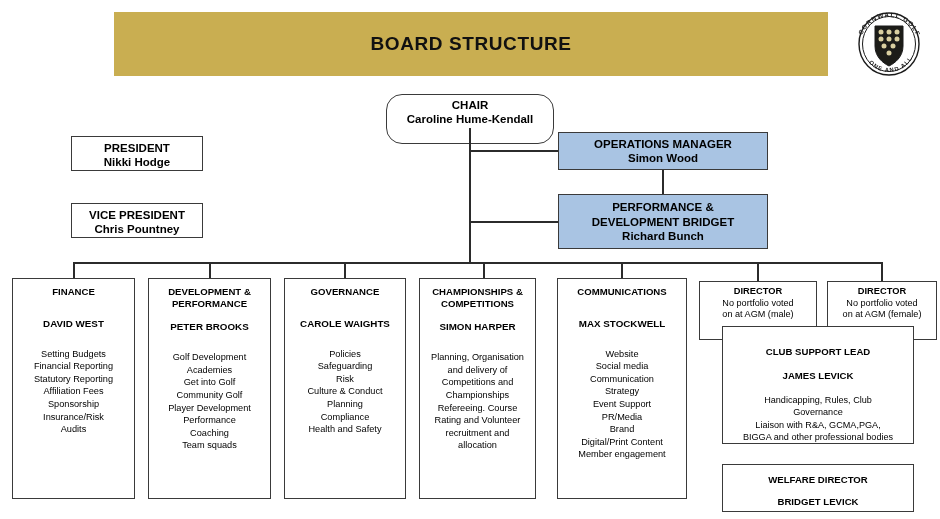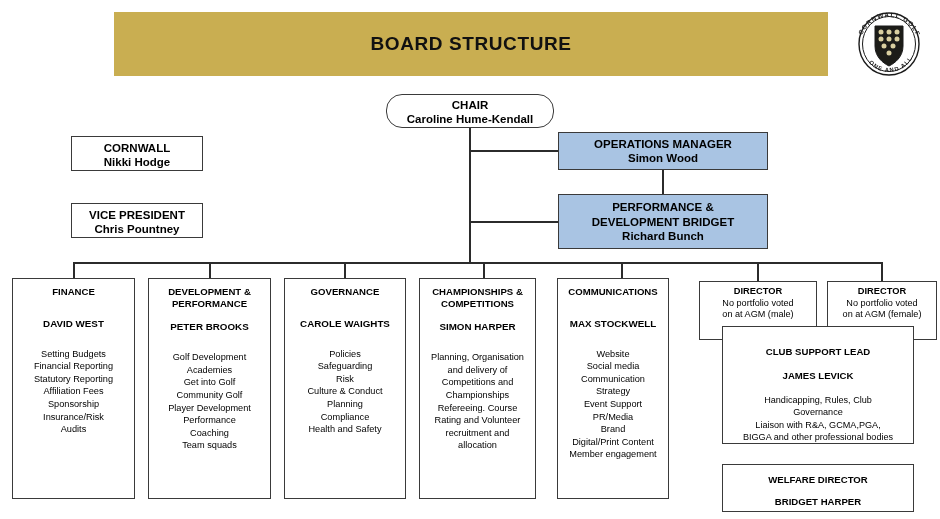--- a/index.html
+++ b/index.html
@@ -34,21 +34,21 @@
     background:#fff;
     box-sizing:border-box;
     text-align:center;
     overflow:hidden;
   }
   .box .ttl{font-weight:bold;}
   .box .nm{font-weight:bold;}
   .box .dut{font-weight:normal;}
 
   
-  .chair{left:386px;top:94px;width:168px;height:34px;padding-top:3px;border-radius:16px;}
+  .chair{left:386px;top:94px;width:168px;height:50px;padding-top:3px;border-radius:16px;}
   .chair .ttl{font-size:11.5px;line-height:14px;}
   .chair .nm{font-size:11.5px;line-height:14px;}
 
   .opsmgr{left:558px;top:132px;width:210px;height:38px;
           background:#A9C4E3;padding-top:4px;}
   .opsmgr .ttl{font-size:11.5px;line-height:14px;}
   .opsmgr .nm{font-size:11.5px;line-height:14px;}
 
   .perfmgr{left:558px;top:194px;width:210px;height:55px;
            background:#A9C4E3;padding-top:5px;}
@@ -68,21 +68,21 @@
   .dept .ttl{font-size:9.6px;line-height:11.6px;font-weight:bold;}
   .dept .nm{font-size:9.8px;line-height:12px;font-weight:bold;}
   .dept .dut{font-size:9.2px;line-height:12.6px;}
   .gap-a{height:20px;}
   .gap-b{height:18px;}
 
   .d1{left:12px;width:123px;}
   .d2{left:148px;width:123px;}
   .d3{left:284px;width:122px;}
   .d4{left:419px;width:117px;}
-  .d5{left:557px;width:112px;}
+  .d5{left:557px;width:130px;}
 
   
   .director{top:281px;height:59px;padding-top:4px;}
   .director .ttl{font-size:9.3px;line-height:11.5px;font-weight:bold;}
   .director .dut{font-size:9.1px;line-height:11.6px;}
   .dir1{left:699px;width:118px;}
   .dir2{left:827px;width:110px;}
 
   .csl{left:722px;top:326px;width:192px;height:118px;padding-top:19px;}
   .csl .ttl{font-size:9.6px;line-height:12px;font-weight:bold;}
@@ -146,21 +146,21 @@
     <div class="nm">Simon Wood</div>
   </div>
 
   <div class="box perfmgr" style="background: rgb(169, 196, 227);">
     <div class="ttl">PERFORMANCE &amp;</div>
     <div class="ttl">DEVELOPMENT BRIDGET</div>
     <div class="nm">Richard Bunch</div>
   </div>
 
   <div class="box president">
-    <div class="ttl">CORNWALL</div>
+    <div class="ttl">PRESIDENT</div>
     <div class="nm">Nikki Hodge</div>
   </div>
 
   <div class="box vicepresident">
     <div class="ttl">VICE PRESIDENT</div>
     <div class="nm">Chris Pountney</div>
   </div>
 
   <div class="ln vl" style="left:469px;top:128px;height:134px;"></div>
 
@@ -276,16 +276,16 @@
     <div class="dut" style="white-space:pre-line;">Handicapping, Rules, Club
 Governance
 Liaison with R&amp;A, GCMA,PGA,
 BIGGA and other professional bodies
 Club Delegates</div>
   </div>
 
   <div class="box welfare">
     <div class="ttl">WELFARE DIRECTOR</div>
     <div style="height:10px;"></div>
-    <div class="nm">BRIDGET HARPER</div>
+    <div class="nm">BRIDGET LEVICK</div>
   </div>
 
 </div>
 
 </body></html>

